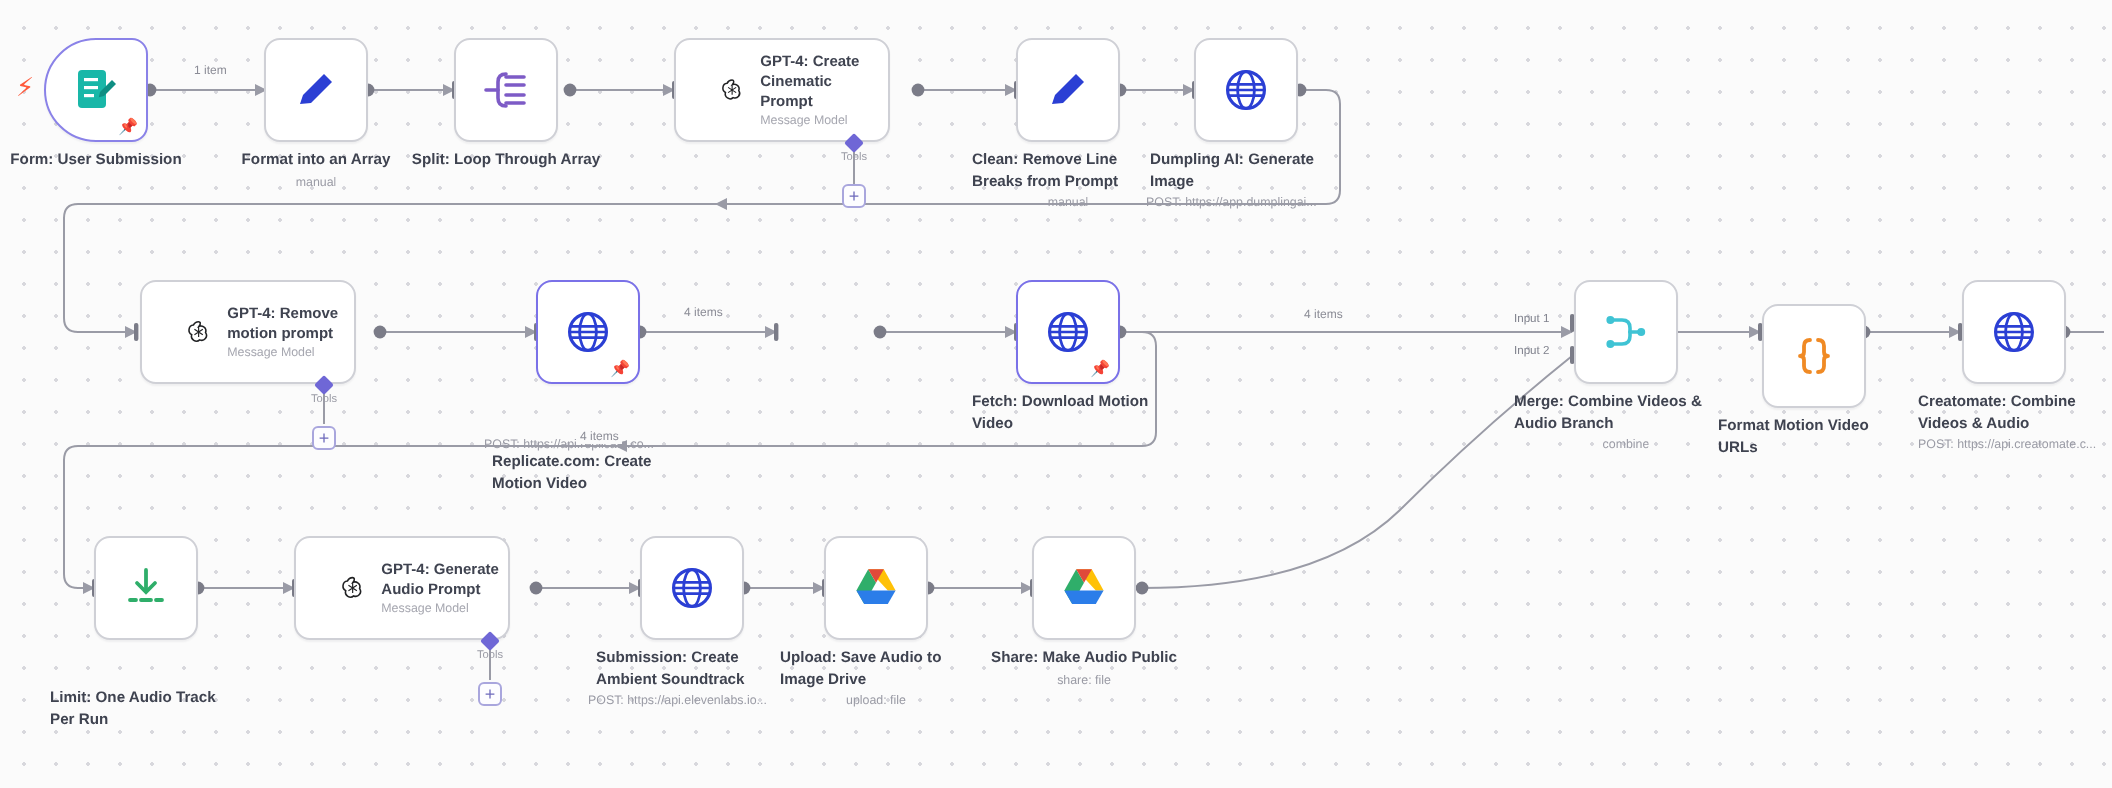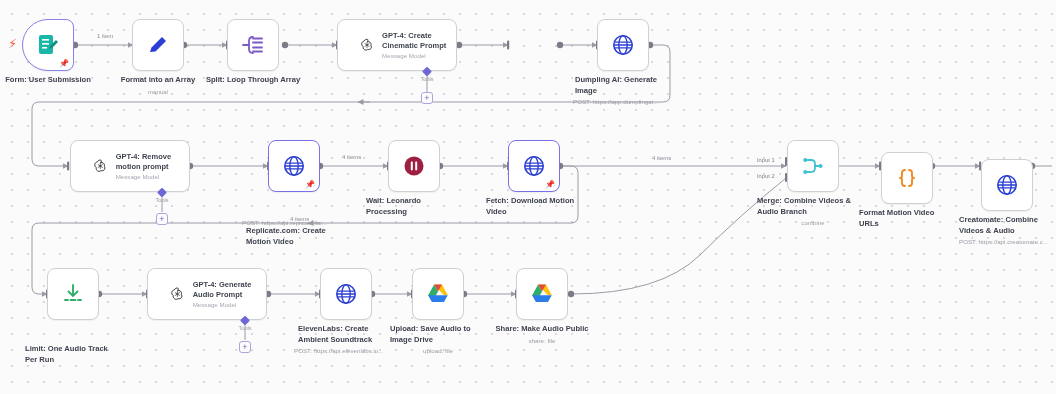--- a/index.html
+++ b/index.html
@@ -19,21 +19,21 @@
   svg.wires{position:absolute;left:0;top:0;width:1056px;height:394px;pointer-events:none;}
   .node{position:absolute;}
   .box{
     width:52px;height:52px;box-sizing:border-box;
     background:#fff;border:1px solid #cfd0d6;border-radius:8px;
     display:flex;align-items:center;justify-content:center;
     box-shadow:0 1px 1px rgba(20,20,40,.05);
     position:relative;
   }
   .box.pinned{border-color:#7a71e8;}
-  .box.wide{width:120px;justify-content:flex-end;padding-left:22px;gap:8px;}
+  .box.wide{width:108px;justify-content:flex-end;padding-left:22px;gap:8px;}
   .box.trigger{
     width:52px;border-radius:26px 8px 8px 26px;border-color:#8a82e8;
   }
   .caption{
     position:absolute;left:50%;transform:translateX(-50%);
     white-space:nowrap;
     font-size:7.6px;color:#3f4350;line-height:10.5px;font-weight:600;
   }
   .caption.w{white-space:normal;width:96px;}
   .caption.w2{white-space:normal;width:112px;}
@@ -212,20 +212,29 @@
       <div class="titlewrap">
         <div class="nodetitle">GPT-4: Create Cinematic Prompt</div>
         <div class="nodesub">Message Model</div>
       </div>
     </div>
     <div class="diamond" style="left:90px;top:49px;"></div>
     <div class="toolslabel" style="left:90px;top:57px;">Tools</div>
     <div class="plusbtn" style="left:90px;top:73px;">+</div>
   </div>
 
+  <div class="node" style="left:508px;top:19px;">
+    <div class="box">
+      <svg width="24" height="24" viewBox="0 0 24 24">
+        <path d="M4 19 L5.5 14.5 L16 4 L20 8 L9.5 18.5 Z" fill="#2b3fd4"></path>
+      </svg>
+    </div>
+    <div class="caption w" style="top:56px;">Clean: Remove Line Breaks from Prompt</div>
+    <div class="caption sub" style="top:78px;">manual</div>
+  </div>
 
   <div class="node" style="left:597px;top:19px;">
     <div class="box">
       <svg width="24" height="24" viewBox="0 0 24 24">
         <circle cx="12" cy="12" r="9.2" fill="none" stroke="#2b3fd4" stroke-width="1.6"></circle>
         <ellipse cx="12" cy="12" rx="4.2" ry="9.2" fill="none" stroke="#2b3fd4" stroke-width="1.4"></ellipse>
         <path d="M3 9.2h18M3 14.8h18M2.8 12h18.4" stroke="#2b3fd4" stroke-width="1.3" fill="none"></path>
       </svg>
     </div>
     <div class="caption w" style="top:56px;">Dumpling AI: Generate Image</div>
@@ -256,30 +265,20 @@
         <circle cx="12" cy="12" r="9.2" fill="none" stroke="#2b3fd4" stroke-width="1.6"></circle>
         <ellipse cx="12" cy="12" rx="4.2" ry="9.2" fill="none" stroke="#2b3fd4" stroke-width="1.4"></ellipse>
         <path d="M3 9.2h18M3 14.8h18M2.8 12h18.4" stroke="#2b3fd4" stroke-width="1.3" fill="none"></path>
       </svg>
       <span class="pin">📌</span>
     </div>
     <div class="caption w" style="top:38px;margin-top:48px;">Replicate.com: Create Motion Video</div>
     <div class="caption sub" style="top:78px;width:104px;">POST: https://api.replicate.co...</div>
   </div>
 
-  <div class="node" style="left:388px;top:140px;">
-    <div class="box">
-      <svg width="24" height="24" viewBox="0 0 24 24">
-        <circle cx="12" cy="12" r="9.5" fill="#9d1f41"></circle>
-        <rect x="8.8" y="7.6" width="2" height="8.8" fill="#fff" rx="0.8"></rect>
-        <rect x="13.2" y="7.6" width="2" height="8.8" fill="#fff" rx="0.8"></rect>
-      </svg>
-    </div>
-    <div class="caption w" style="top:56px;">Wait: Leonardo Processing</div>
-  </div>
 
   <div class="node" style="left:508px;top:140px;">
     <div class="box pinned">
       <svg width="24" height="24" viewBox="0 0 24 24">
         <circle cx="12" cy="12" r="9.2" fill="none" stroke="#2b3fd4" stroke-width="1.6"></circle>
         <ellipse cx="12" cy="12" rx="4.2" ry="9.2" fill="none" stroke="#2b3fd4" stroke-width="1.4"></ellipse>
         <path d="M3 9.2h18M3 14.8h18M2.8 12h18.4" stroke="#2b3fd4" stroke-width="1.3" fill="none"></path>
       </svg>
       <span class="pin">📌</span>
     </div>
@@ -314,21 +313,21 @@
       <svg width="24" height="24" viewBox="0 0 24 24">
         <g stroke="#f08a24" stroke-width="1.9" fill="none" stroke-linecap="round" stroke-linejoin="round">
           <path d="M10 4 Q7 4 7 7 V10 Q7 12 5 12 Q7 12 7 14 V17 Q7 20 10 20"></path>
           <path d="M14 4 Q17 4 17 7 V10 Q17 12 19 12 Q17 12 17 14 V17 Q17 20 14 20"></path>
         </g>
       </svg>
     </div>
     <div class="caption w" style="top:56px;">Format Motion Video URLs</div>
   </div>
 
-  <div class="node" style="left:981px;top:140px;margin-top:19px;">
+  <div class="node" style="left:981px;top:140px;">
     <div class="box">
       <svg width="24" height="24" viewBox="0 0 24 24">
         <circle cx="12" cy="12" r="9.2" fill="none" stroke="#2b3fd4" stroke-width="1.6"></circle>
         <ellipse cx="12" cy="12" rx="4.2" ry="9.2" fill="none" stroke="#2b3fd4" stroke-width="1.4"></ellipse>
         <path d="M3 9.2h18M3 14.8h18M2.8 12h18.4" stroke="#2b3fd4" stroke-width="1.3" fill="none"></path>
       </svg>
     </div>
     <div class="caption w" style="top:56px;">Creatomate: Combine Videos &amp; Audio</div>
     <div class="caption sub" style="top:78px;width:96px;">POST: https://api.creatomate.c...</div>
   </div>
@@ -363,21 +362,21 @@
   </div>
 
   <div class="node" style="left:320px;top:268px;">
     <div class="box">
       <svg width="24" height="24" viewBox="0 0 24 24">
         <circle cx="12" cy="12" r="9.2" fill="none" stroke="#2b3fd4" stroke-width="1.6"></circle>
         <ellipse cx="12" cy="12" rx="4.2" ry="9.2" fill="none" stroke="#2b3fd4" stroke-width="1.4"></ellipse>
         <path d="M3 9.2h18M3 14.8h18M2.8 12h18.4" stroke="#2b3fd4" stroke-width="1.3" fill="none"></path>
       </svg>
     </div>
-    <div class="caption w" style="top:56px;">ElevenLabs: Create Ambient Soundtrack</div>
+    <div class="caption w" style="top:56px;">Submission: Create Ambient Soundtrack</div>
     <div class="caption sub" style="top:78px;width:104px;">POST: https://api.elevenlabs.io...</div>
   </div>
 
   <div class="node" style="left:412px;top:268px;">
     <div class="box">
       <svg width="24" height="22" viewBox="0 0 24 22">
         <path d="M8.1 1.6 L15.9 1.6 L21.8 12.2 L17.9 12.2 Z" fill="#ffc107"></path>
         <path d="M8.1 1.6 L2.2 12.2 L6.1 19 L12 8.4 Z" fill="#2fae6a"></path>
         <path d="M2.2 12.2 L21.8 12.2 L17.9 19 L6.1 19 Z" fill="#2b7de9"></path>
         <path d="M8.1 1.6 L12 8.4 L15.9 1.6 Z" fill="#e04a3a"></path>

